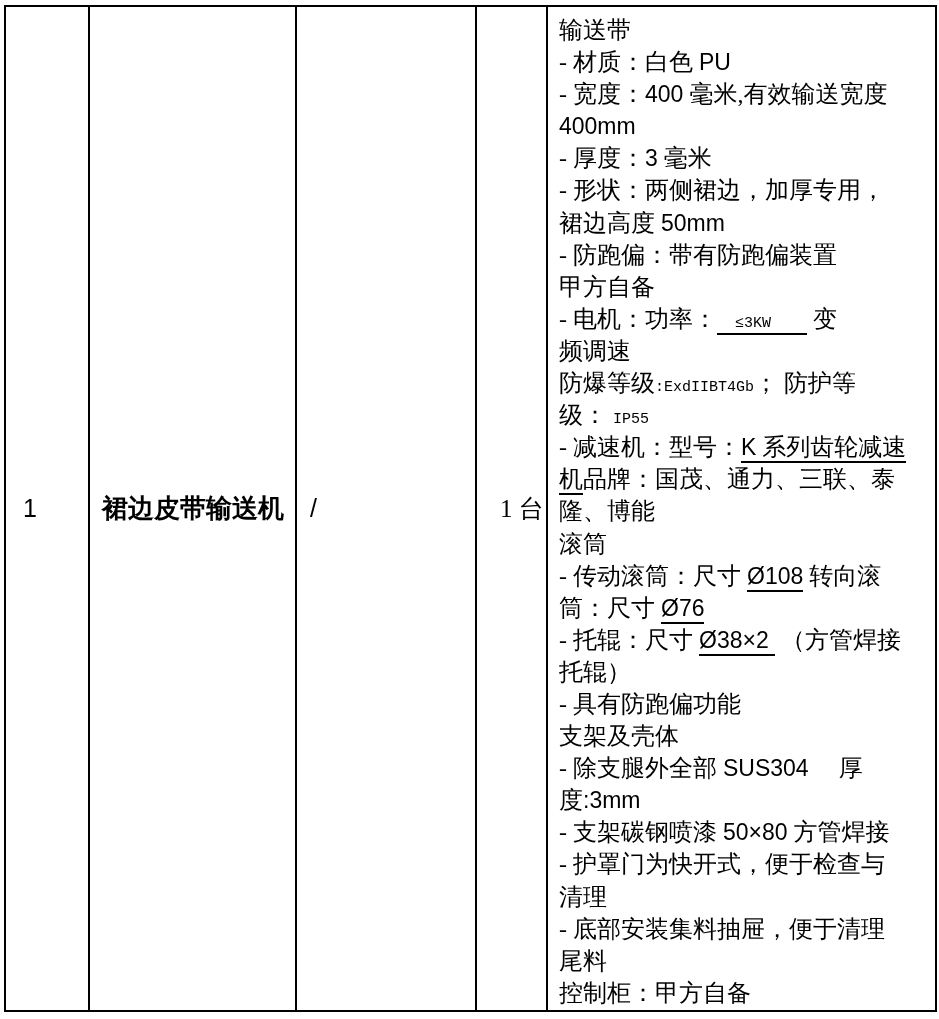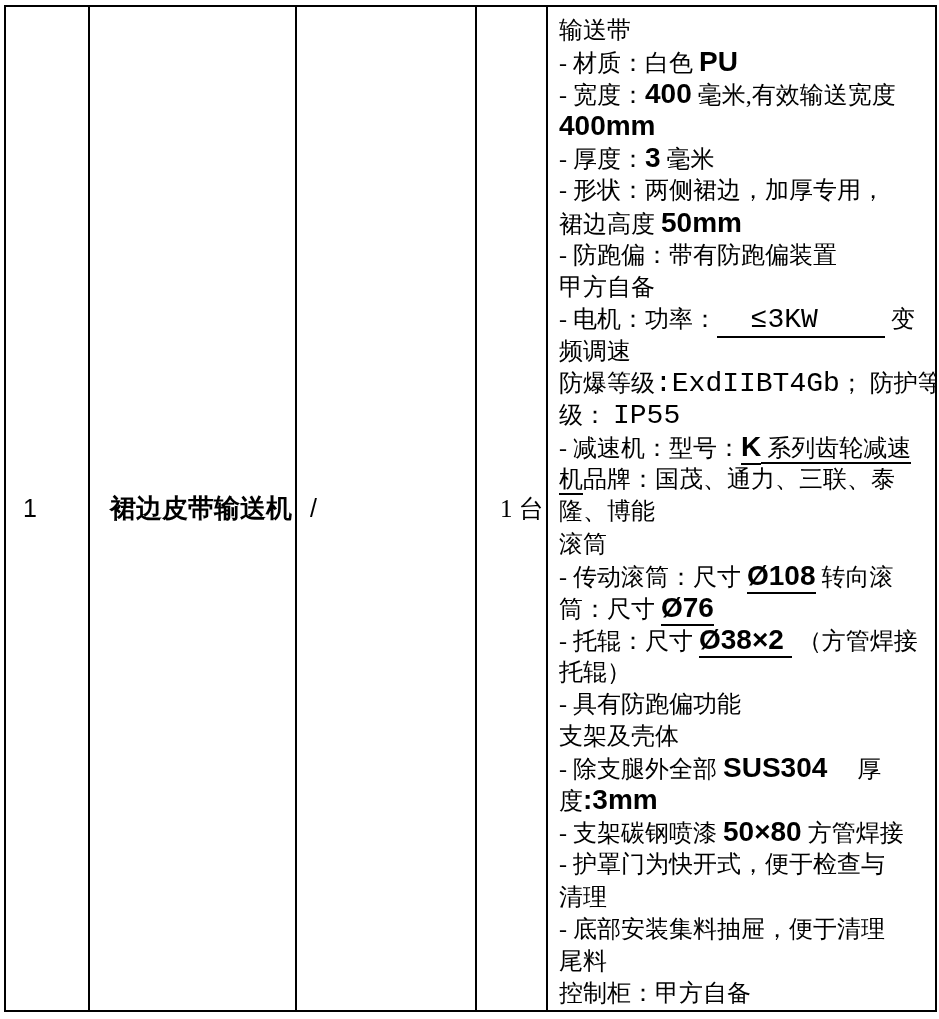--- a/index.html
+++ b/index.html
@@ -27,21 +27,21 @@
     vertical-align: middle;
     overflow: hidden;
     margin-top: 32px;
   }
   td.c1 {
     padding-left: 17px;
     font-size: 25px;
     font-family: "Liberation Sans", sans-serif;
   }
   td.c2 {
-    padding-left: 20px;
+    padding-left: 12px;
     font-size: 26px;
     font-weight: bold;
     font-family: "Liberation Sans", sans-serif;
   }
   td.c3 {
     padding-left: 13px;
     font-size: 25px;
     font-family: "Liberation Sans", sans-serif;
   }
   td.c4 {
@@ -58,26 +58,26 @@
     line-height: 32.1px;
     height: 32.1px;
     font-size: 24px;
     font-family: "Liberation Serif", serif;
   }
   .cjk {
     font-family: "Liberation Serif", serif;
   }
   .lat {
     font-family: "Liberation Sans", sans-serif;
-    font-weight: 700;
-    font-size: 28px;
+    font-weight: 400;
+    font-size: 23px;
   }
   .mono {
     font-family: "Liberation Mono", monospace;
-    font-size: 28px;
+    font-size: 15px;
   }
   .u {
     border-bottom: 2px solid #000000;
     padding-bottom: 1px;
   }
 </style>
 </head>
 <body>
 
 <table class="spec-table">

